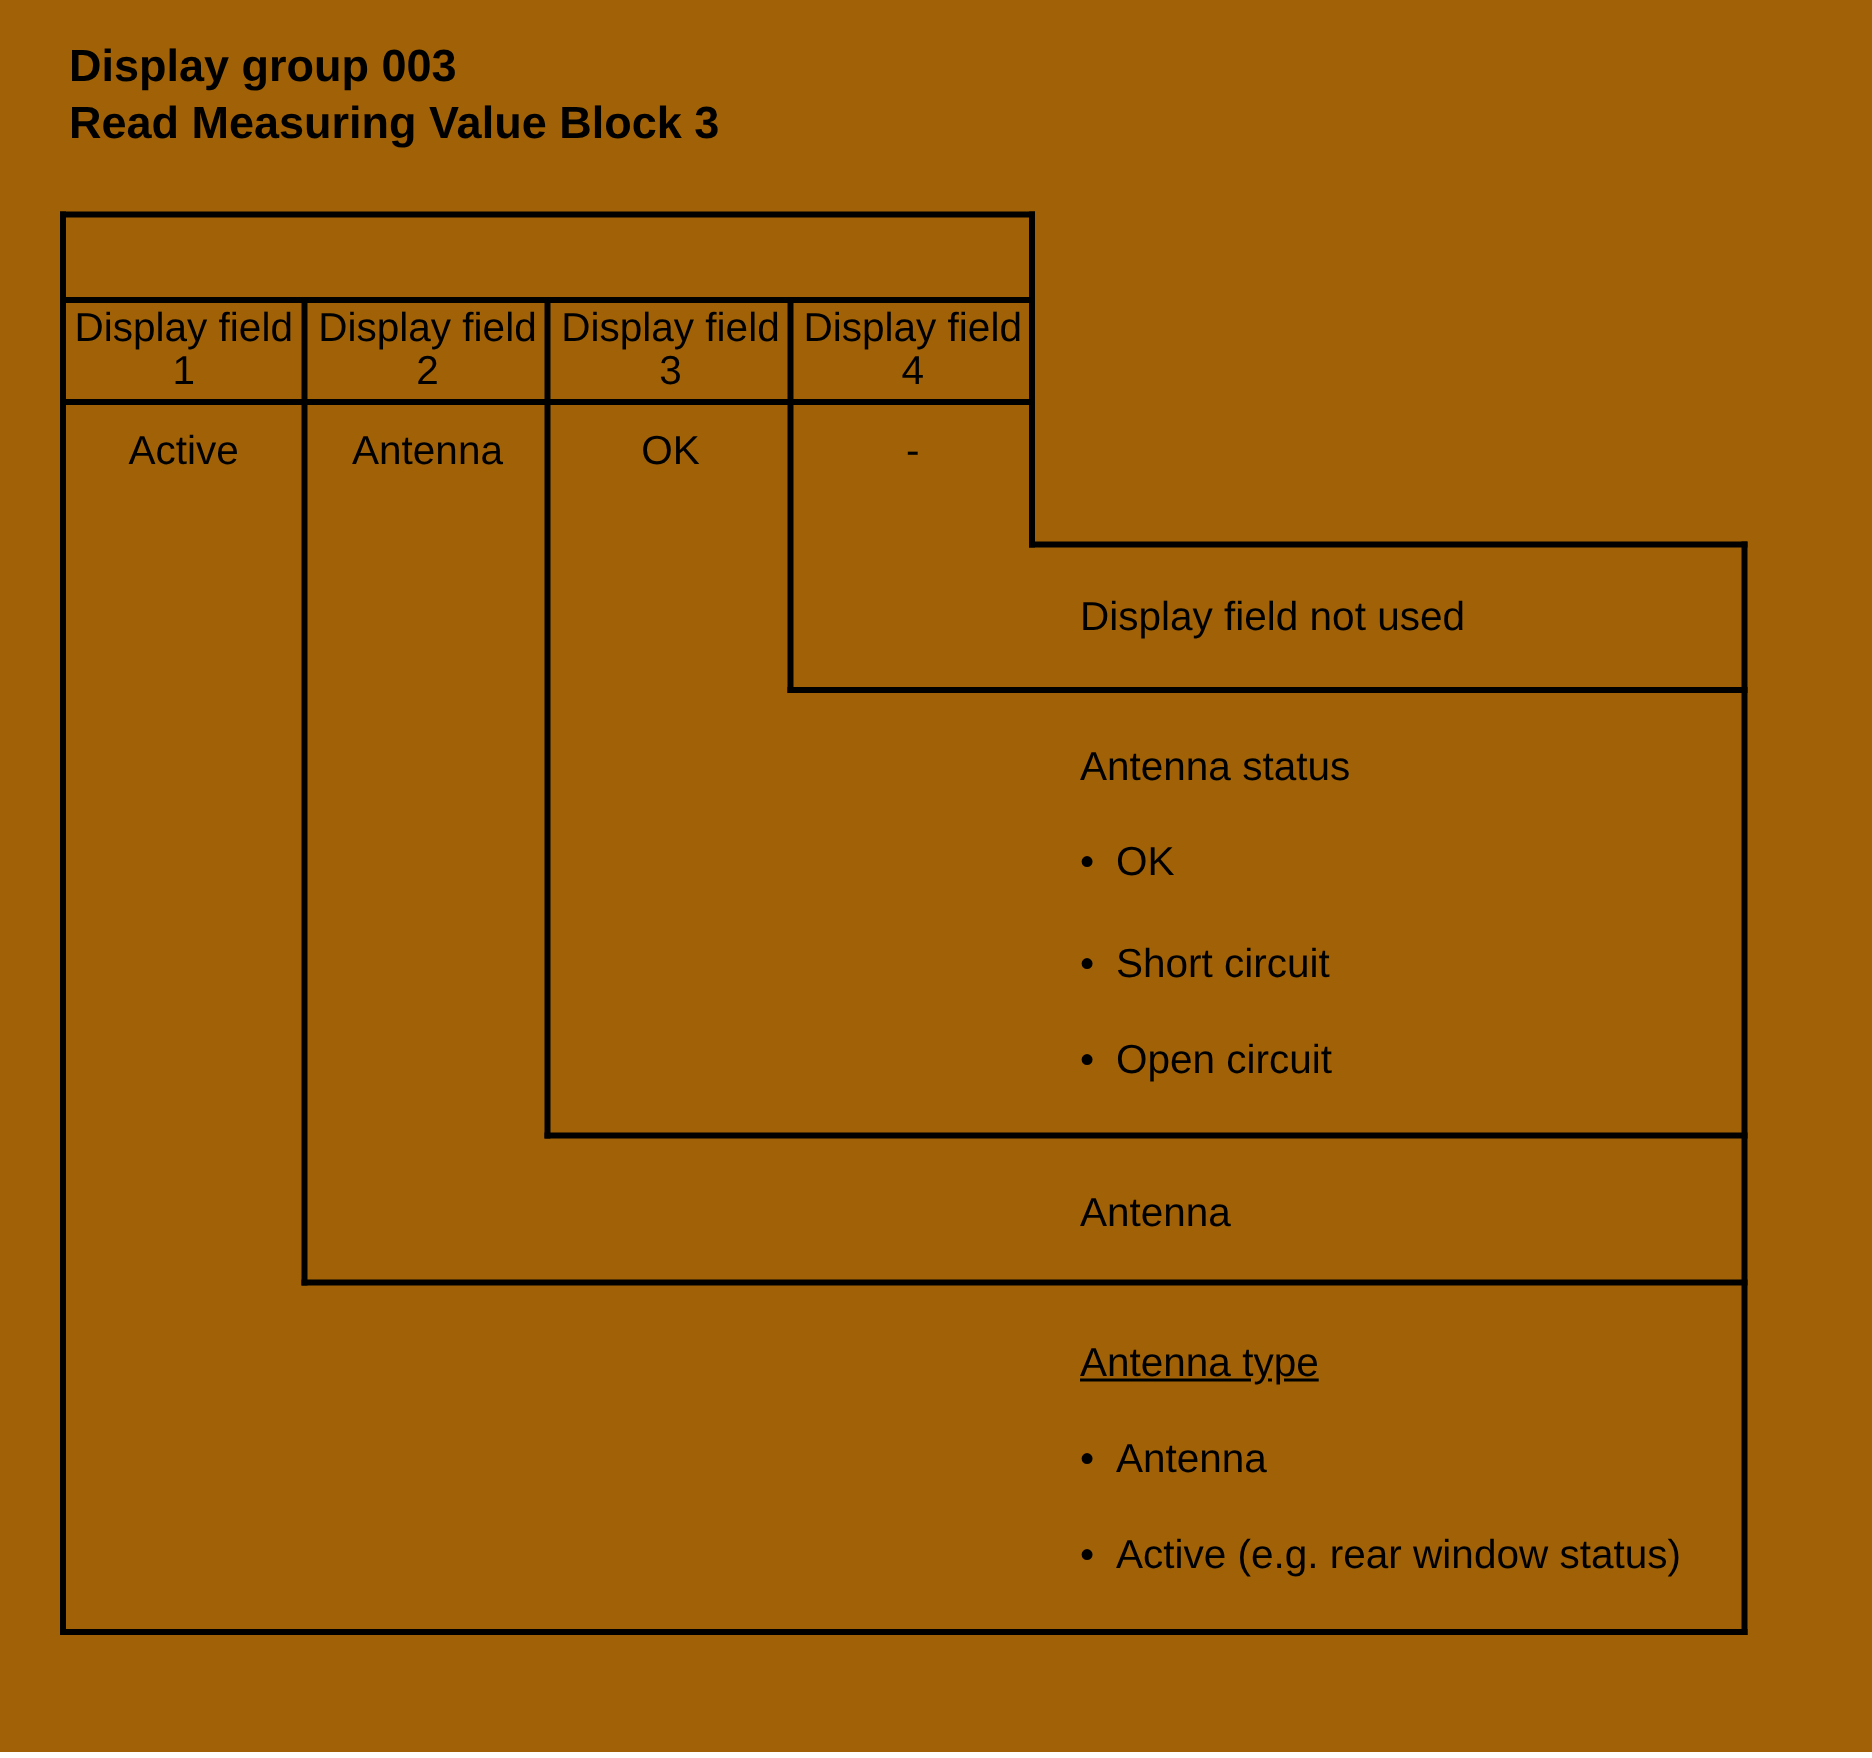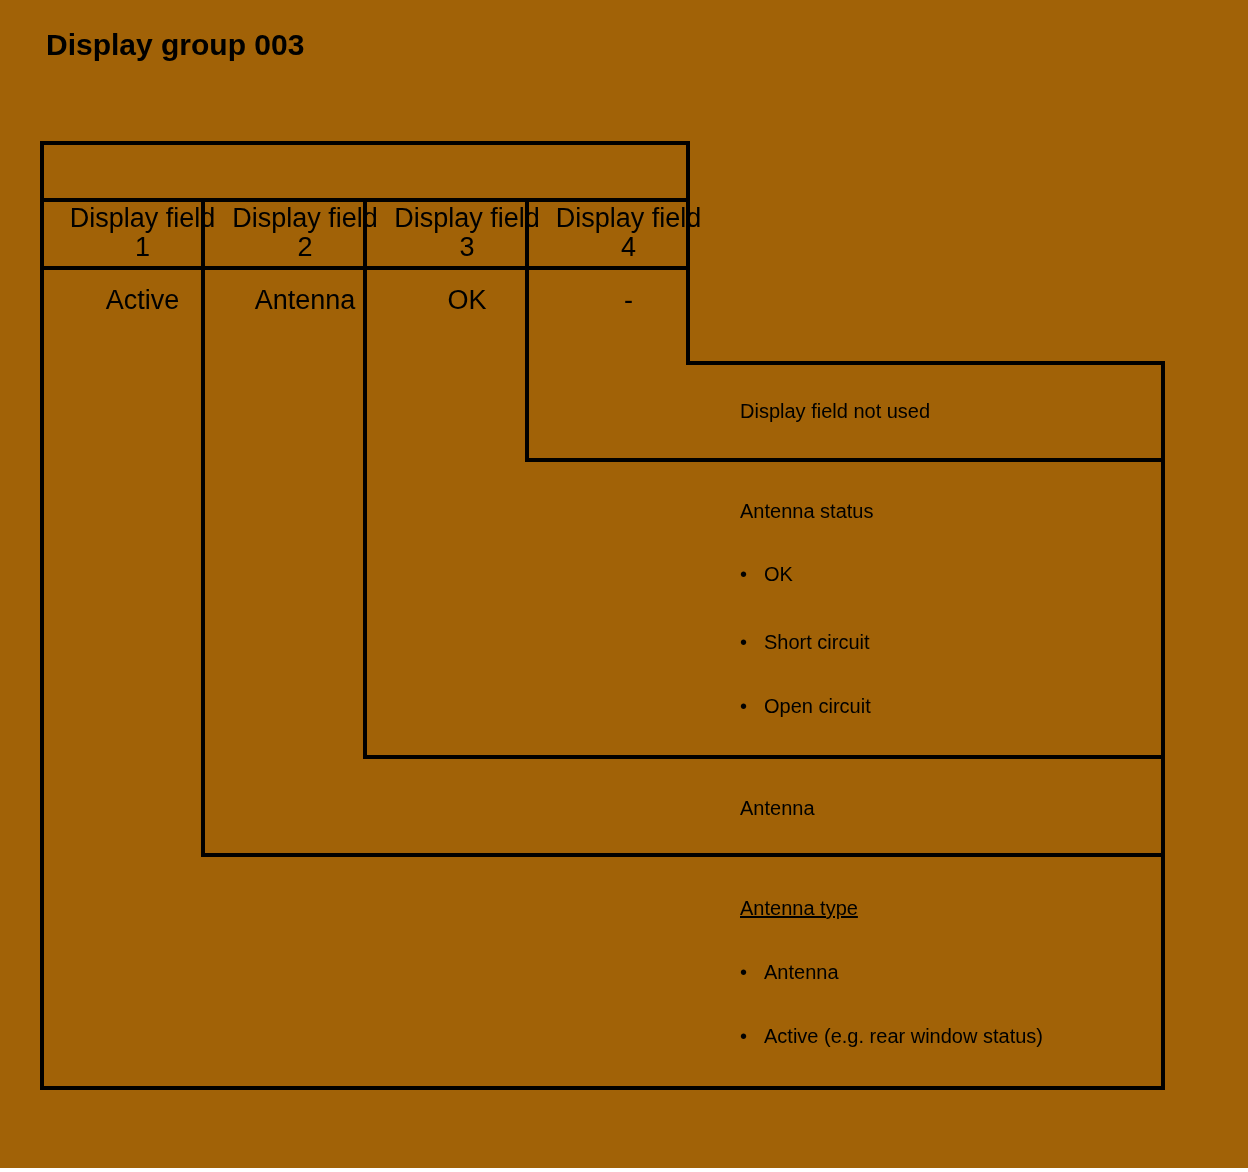--- a/index.html
+++ b/index.html
@@ -19,44 +19,45 @@
   }
   .tbl-header{
     position:absolute;left:42px;top:143px;width:646px;height:55px;
     display:flex;align-items:center;justify-content:center;
     font-size:30px;font-weight:bold;
   }
   .cell{
     position:absolute;
     display:flex;align-items:center;justify-content:center;
     text-align:center;
-    font-size:27px;line-height:29px;margin-left:20px;
+    font-size:27px;line-height:29px;
   }
   .colhead{top:202px;height:62px;flex-direction:column;}
   .colval{top:285px;height:30px;line-height:30px;text-align:right;}
   .c1{left:44px;width:157px;}
   .c2{left:207px;width:156px;}
   .c3{left:369px;width:156px;}
   .c4{left:531px;width:155px;}
   .anno{
-    position:absolute;left:740px;
-    font-size:20px;line-height:30px;white-space:nowrap;
+    position:absolute;left:720px;
+    font-size:27px;line-height:30px;white-space:nowrap;
   }
   .bullet-row{display:flex;}
   .bullet{
     display:inline-block;width:24px;flex:0 0 24px;
   }
 </style>
 </head>
 <body>
 
 <div class="canvas">
 
   <div class="title">
     <div>Display group 003</div>
+    <div>Read Measuring Value Block 3</div>
   </div>
 
 
   <div class="cell colhead c1">
     <div>Display field</div>
     <div>1</div>
   </div>
   <div class="cell colhead c2">
     <div>Display field</div>
     <div>2</div>

